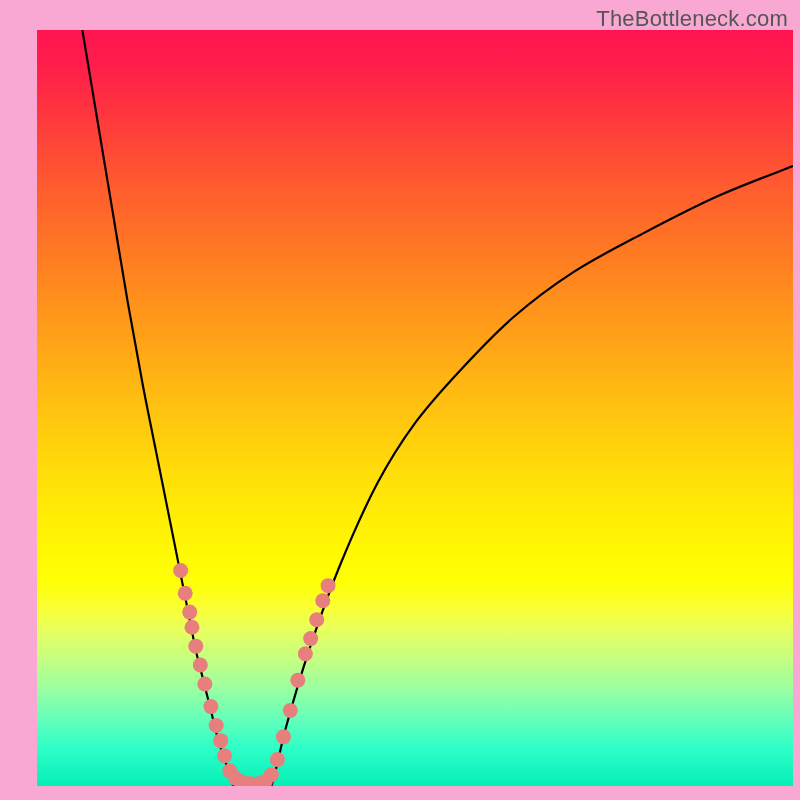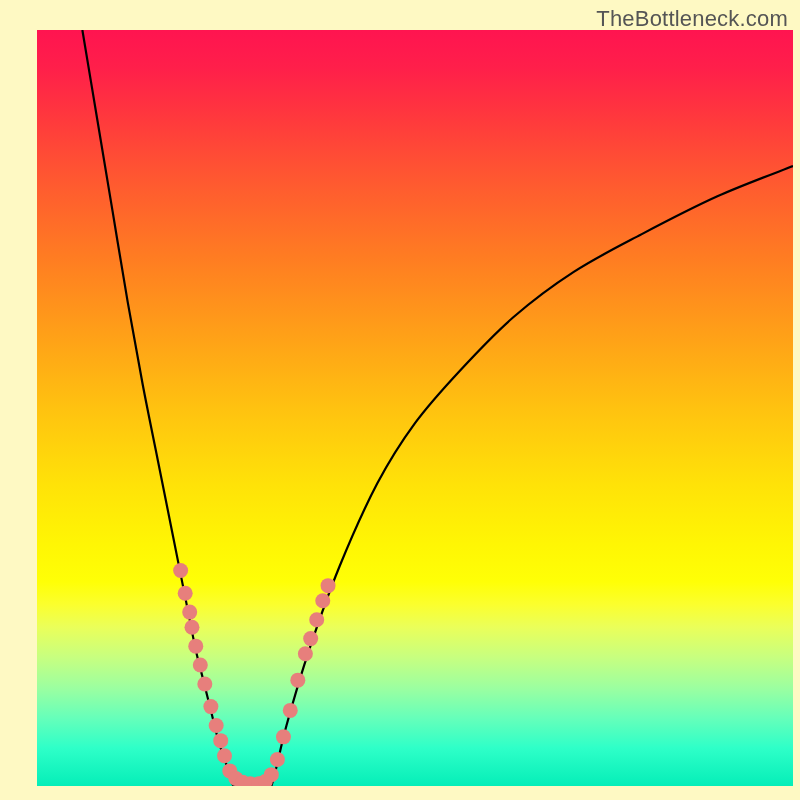--- a/index.html
+++ b/index.html
@@ -8,21 +8,21 @@
     width: 800px;
     height: 800px;
     overflow: hidden;
     background: #000;
     font-family: Arial, Helvetica, sans-serif;
   }
   .frame {
     width: 800px;
     height: 800px;
     position: relative;
-    background: #fef9c3;
+    background: #f9a8d4;
   }
   .watermark {
     position: absolute;
     top: 6px;
     right: 12px;
     color: #555;
     font-size: 22px;
     font-weight: 400;
     z-index: 10;
     letter-spacing: 0.2px;

